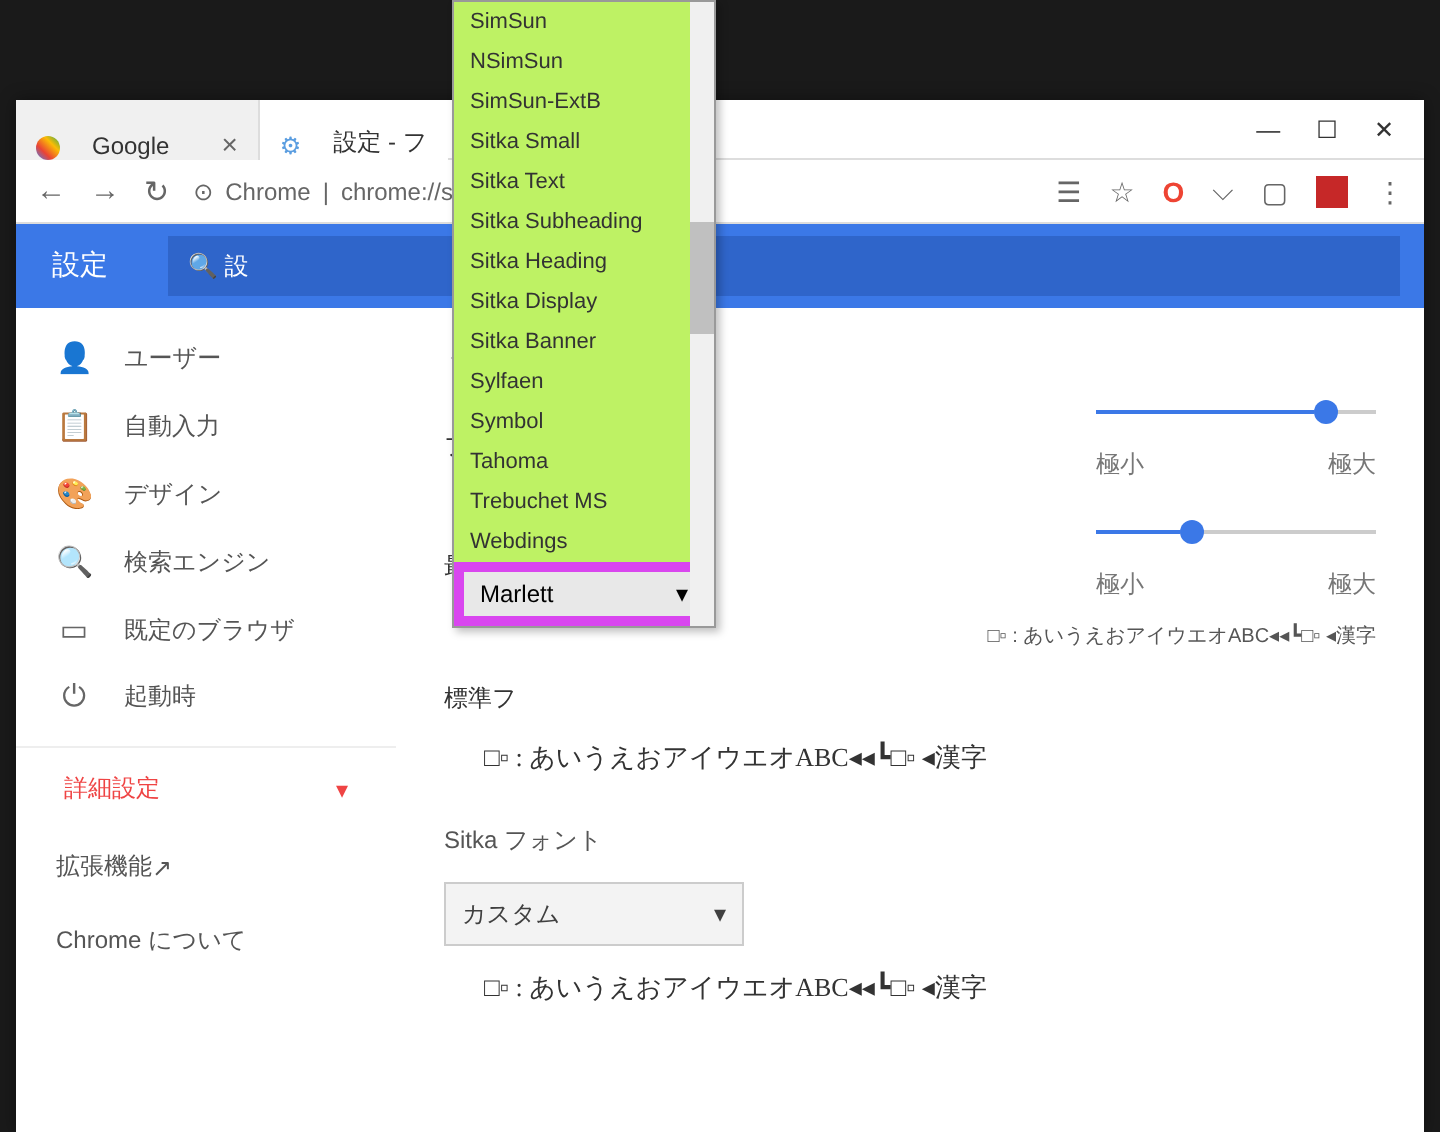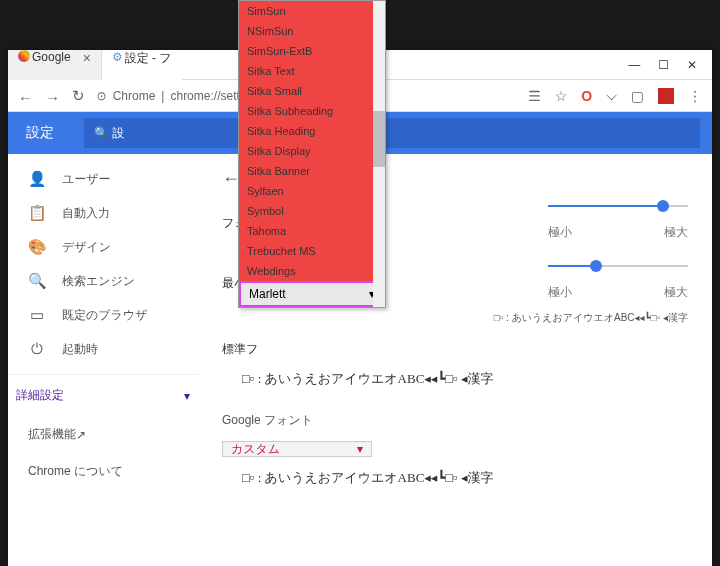--- a/index.html
+++ b/index.html
@@ -1,58 +1,58 @@
 <!DOCTYPE html>
 <html><head>
 <meta charset="utf-8">
 <style>
 *{box-sizing:border-box;margin:0;padding:0;font-family:Arial,sans-serif;font-size:12px}
 body{background:#1a1a1a;width:720px;height:566px;overflow:hidden;position:relative}
 .window{position:absolute;top:50px;left:8px;width:704px;height:516px;background:#fff;box-shadow:0 0 8px rgba(0,0,0,.4)}
 .titlebar{height:30px;display:flex;align-items:center;background:#fff;border-bottom:1px solid #ddd}
-.tab{display:flex;align-items:flex-start;gap:2px;padding:0 10px;height:30px;font-size:11px;color:#333}
+.tab{display:flex;align-items:flex-end;gap:16px;padding:0 10px;height:30px;font-size:11px;color:#333}
 .tab.active{background:#fff}
 .tab.inactive{background:#f0f0f0;border-right:1px solid #ddd}
 .gear-icon{color:#5a9de0;font-size:12px}
 .gicon{width:12px;height:12px;border-radius:50%;background:linear-gradient(45deg,#4285f4,#ea4335,#fbbc05,#34a853)}
 .close-x{margin-left:10px;color:#666;font-size:14px}
 .winbtns{margin-left:auto;display:flex;gap:18px;padding-right:15px;color:#333;font-size:14px}
 .toolbar{height:32px;display:flex;align-items:center;gap:12px;padding:0 10px;border-bottom:1px solid #ddd}
 .nav-icon{color:#666;font-size:15px}
 .url{flex:1;display:flex;align-items:center;gap:6px;color:#666;font-size:11px}
 .tb-right{display:flex;align-items:center;gap:14px}
 .tb-ico{color:#666;font-size:14px}
 .opera{color:#e43;font-weight:bold}
 .avatar{width:16px;height:16px;background:#c62828}
 .header{height:42px;background:#3b78e7;display:flex;align-items:center}
 .htitle{color:#fff;padding:0 18px;font-size:14px}
 .search{flex:1;margin:0 12px;height:30px;background:#2f65ca;display:flex;align-items:center;padding:0 10px;color:#fff}
 .content{display:flex;height:calc(100% - 104px)}
 .sidebar{width:190px;background:#fff;padding-top:8px}
 .sitem{display:flex;align-items:center;gap:16px;padding:8px 20px;color:#555;font-size:12px;cursor:pointer}
 .sico{width:18px;text-align:center;color:#666;font-size:15px}
-.sadv{display:flex;justify-content:space-between;align-items:center;padding:12px 8px;color:#4c1d95;border-top:1px solid #eee;margin-top:8px}
+.sadv{display:flex;justify-content:space-between;align-items:center;padding:12px 24px;color:#ef4444;border-top:1px solid #eee;margin-top:8px}
 .slink{display:flex;justify-content:flex-start;align-items:center;padding:10px 20px;color:#555;font-size:11px}
 .main{flex:1;padding:12px 24px;overflow:hidden;position:relative}
 .back{font-size:18px;color:#555;margin-bottom:18px;display:inline-block}
 .row{display:flex;align-items:center;margin-bottom:24px}
 .rlabel{color:#333;font-size:12px}
 .slider-wrap{margin-left:auto;width:140px}
 .slider{position:relative;height:2px;background:#ccc;width:100%}
 .slider-fill{position:absolute;height:2px;background:#3b78e7;left:0}
 .thumb{position:absolute;width:12px;height:12px;background:#3b78e7;border-radius:50%;top:-5px}
 .slabels{display:flex;justify-content:space-between;font-size:9px;color:#777;margin-top:17px}
 .sample-r{text-align:right;font-size:10px;color:#555;margin-top:-14px;margin-bottom:16px}
-.select{width:150px;height:16px;border:1px solid #ccc;background:#f3f3f3;display:flex;align-items:center;justify-content:space-between;padding:0 8px;color:#be185d;font-size:12px;margin:12px 0}
+.select{width:150px;height:32px;border:1px solid #ccc;background:#f3f3f3;display:flex;align-items:center;justify-content:space-between;padding:0 8px;color:#404040;font-size:12px;margin:12px 0}
 .sample{margin:12px 0 24px 20px;font-size:13px;color:#333;font-family:serif}
 .sect{color:#555;font-size:12px;margin-top:4px}
-.dropdown{position:absolute;top:0;left:238px;width:148px;background:#ef4444;border:1px solid #999;box-shadow:2px 2px 4px rgba(0,0,0,.25);z-index:100;max-height:380px;overflow:hidden}
+.dropdown{position:absolute;top:0;left:226px;width:132px;background:#bef264;border:1px solid #999;box-shadow:2px 2px 4px rgba(0,0,0,.25);z-index:100;max-height:380px;overflow:hidden}
 .dd-list{max-height:356px;overflow-y:auto}
 .dd-item{padding:4px 8px;font-size:11px;color:#333;cursor:pointer;white-space:nowrap}
-.dd-sel{background:#e8e8e8;border:2px solid #d946ef;padding:4px 8px;font-size:11px;display:flex;justify-content:space-between;align-items:flex-start}
+.dd-sel{background:#e8e8e8;border:5px solid #d946ef;padding:4px 8px;font-size:11px;display:flex;justify-content:space-between;align-items:flex-start}
 .dd-scroll{position:absolute;right:0;top:0;width:12px;height:360px;background:#f0f0f0}
 .dd-thumb{position:absolute;right:0;top:110px;width:12px;height:56px;background:#c0c0c0}
 </style>
 </head>
 <body>
 
 <div class="window">
   <div class="titlebar">
     <div class="tab inactive">
       <span class="gicon"></span>
@@ -166,37 +166,37 @@
               <span>極小</span>
               <span>極大</span>
             </div>
         </div>
       </div>
       <div class="sample-r">□▫ :  あいうえおアイウエオABC◂◂┗□▫ ◂漢字</div>
 
       <div class="rlabel">標準フ</div>
       <div class="sample">□▫ :  あいうえおアイウエオABC◂◂┗□▫ ◂漢字</div>
 
-      <div class="sect">Google フォント</div>
+      <div class="sect">Sitka フォント</div>
       <div class="select">
         <span>カスタム</span>
         <span>▾</span>
       </div>
       <div class="sample">□▫ :  あいうえおアイウエオABC◂◂┗□▫ ◂漢字</div>
     </div>
   </div>
 </div>
 
 <div class="dropdown">
   <div class="dd-list" id="ddlist">
       <div class="dd-item">SimSun</div>
       <div class="dd-item">NSimSun</div>
       <div class="dd-item">SimSun-ExtB</div>
+      <div class="dd-item">Sitka Small</div>
       <div class="dd-item">Sitka Text</div>
-      <div class="dd-item">Sitka Small</div>
       <div class="dd-item">Sitka Subheading</div>
       <div class="dd-item">Sitka Heading</div>
       <div class="dd-item">Sitka Display</div>
       <div class="dd-item">Sitka Banner</div>
       <div class="dd-item">Sylfaen</div>
       <div class="dd-item">Symbol</div>
       <div class="dd-item">Tahoma</div>
       <div class="dd-item">Trebuchet MS</div>
       <div class="dd-item">Webdings</div>
     </div>

